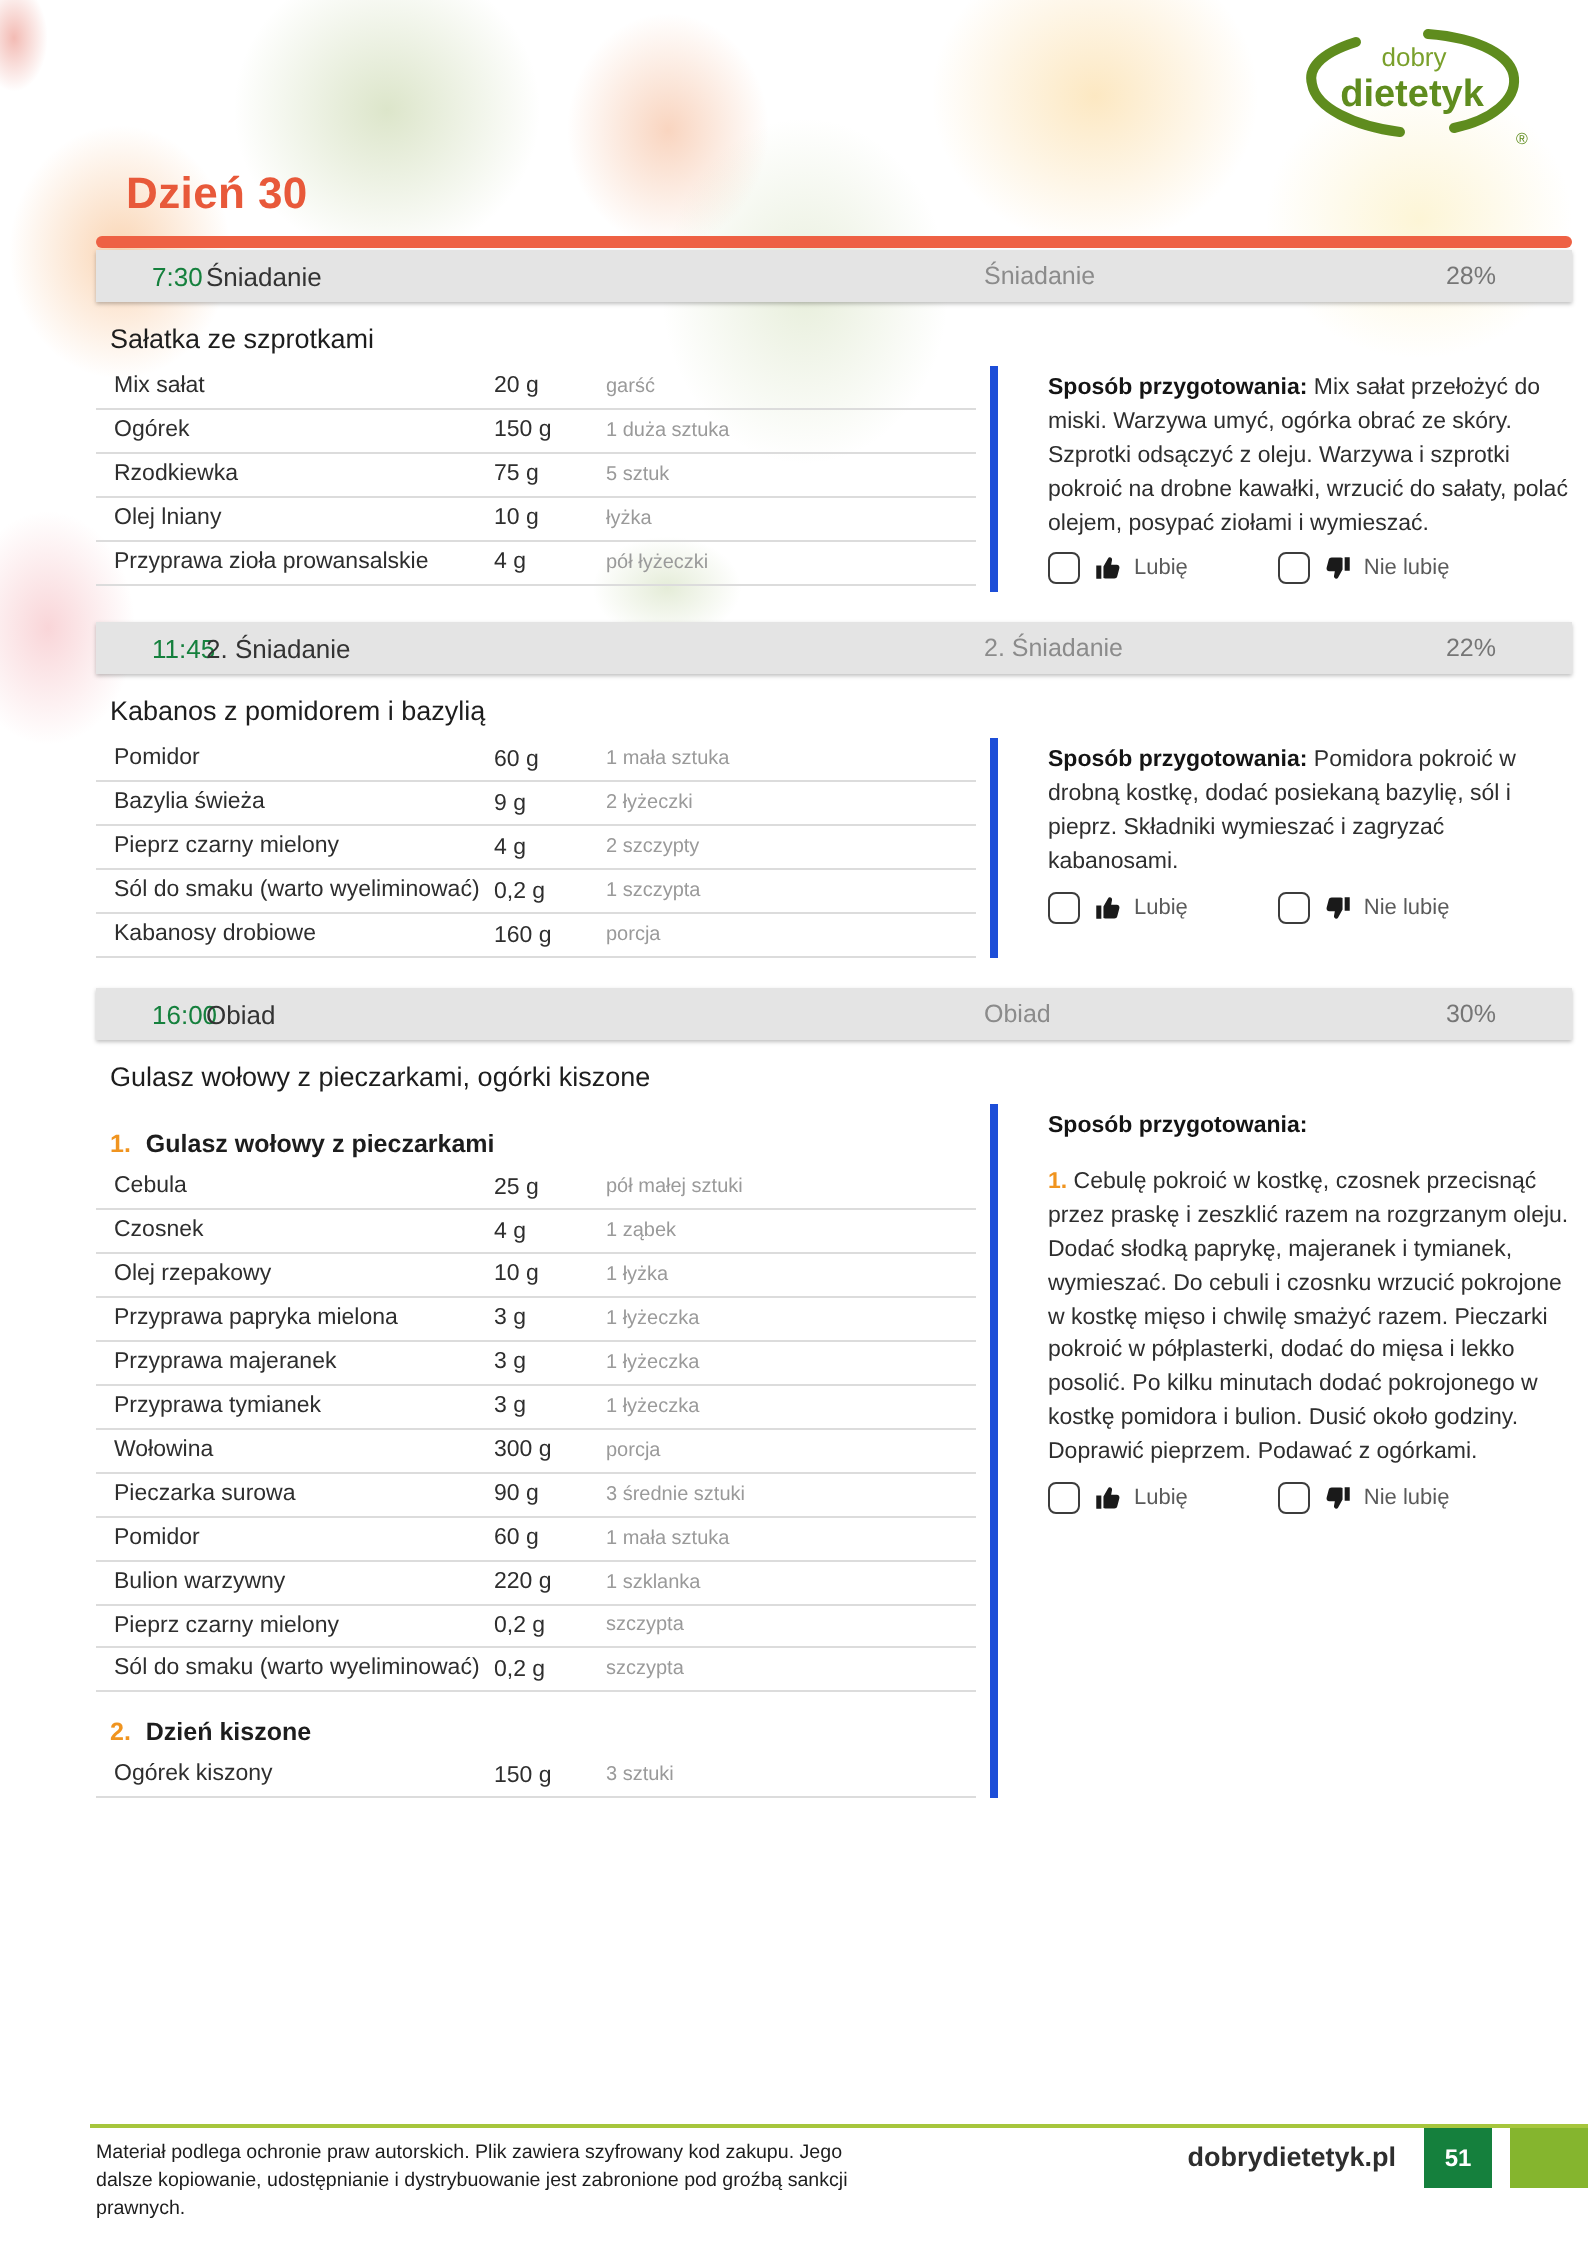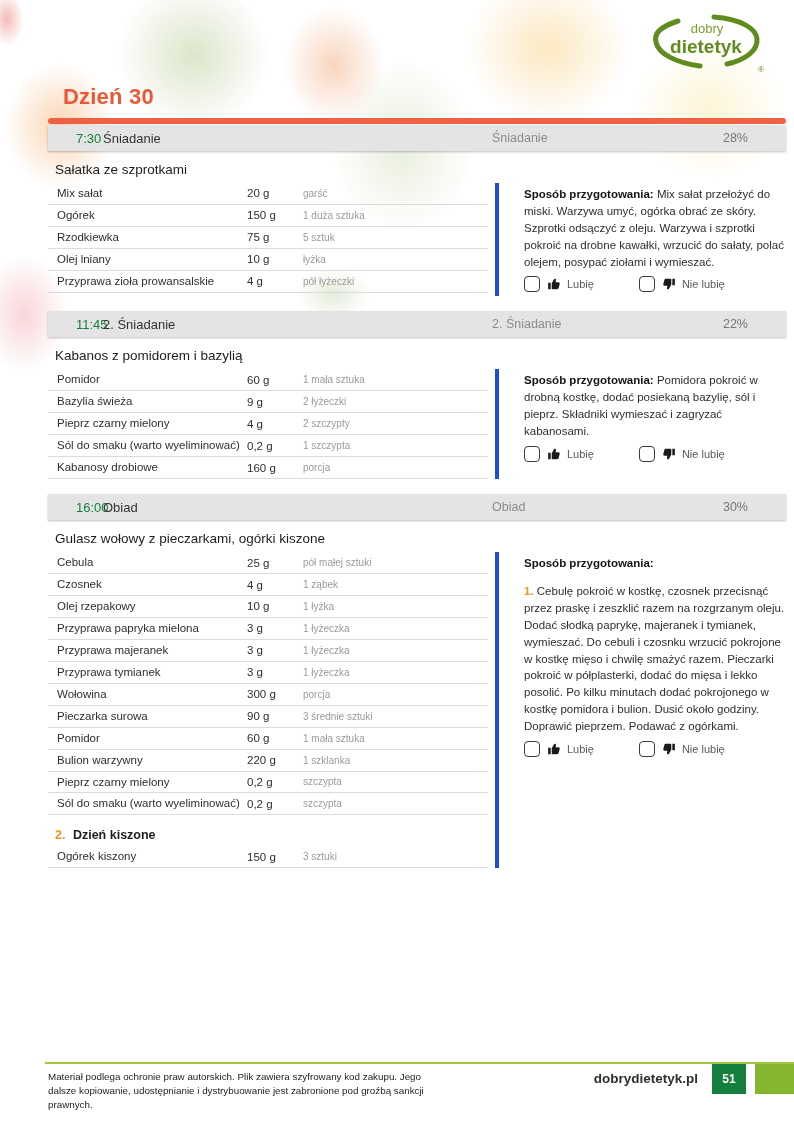--- a/index.html
+++ b/index.html
@@ -258,20 +258,21 @@
   <section class="meal">
     <div class="meal-header">
       <span class="mh-time">16:00</span>
       <span class="mh-name">Obiad</span>
       <span class="mh-summary">Obiad</span>
       <span class="mh-percent">30%</span>
     </div>
     <h2 class="dish-title">Gulasz wołowy z pieczarkami, ogórki kiszone</h2>
     <div class="meal-body">
       <div class="col-left">
+  <h3 class="group-heading"><span class="group-num">1. </span><span>Gulasz wołowy z pieczarkami</span></h3>
 
   <div class="ing-row">
     <span class="ing-name">Cebula</span>
     <span class="ing-amount">25 g</span>
     <span class="ing-note">pół małej sztuki</span>
   </div>
 
   <div class="ing-row">
     <span class="ing-name">Czosnek</span>
     <span class="ing-amount">4 g</span>

